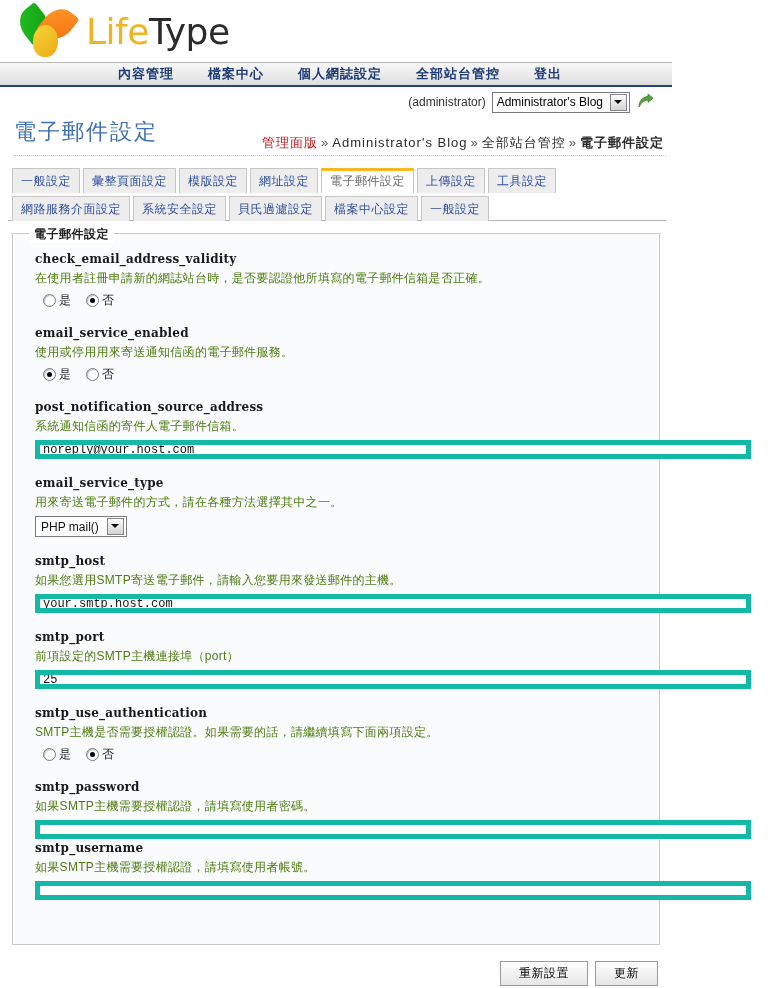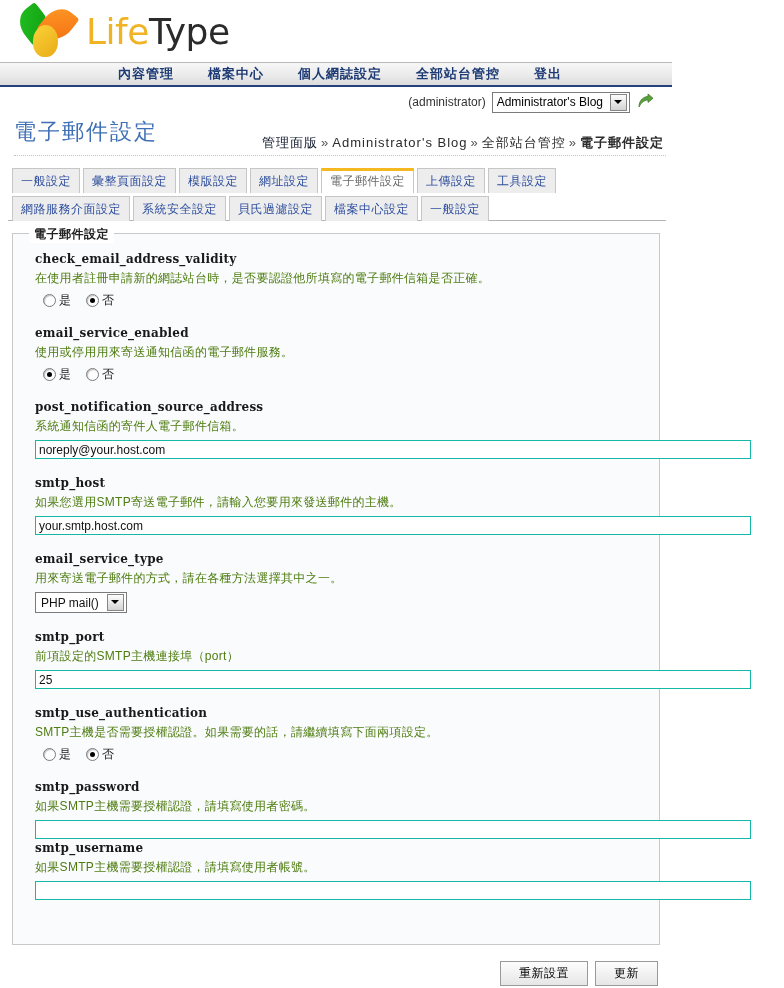--- a/index.html
+++ b/index.html
@@ -148,23 +148,23 @@
     display: inline-block; position: relative; margin-right: 3px;
     box-shadow: inset 1px 1px 1px rgba(0,0,0,.25);
   }
   .radio.checked::after {
     content: ""; position: absolute; left: 3px; top: 3px;
     width: 5px; height: 5px; border-radius: 50%; background: #000;
   }
   .radio-label { font-size: 12px; color: #222; }
   .textinput {
     width: 716px; height: 19px; box-sizing: border-box;
-    border: 1px solid #14b8a6; background: #ffffff;
+    border: 5px solid #14b8a6; background: #ffffff;
     font-size: 12px; color: #111; padding: 1px 3px;
-    font-family: Liberation Sans, sans-serif;
+    font-family: Liberation Mono, monospace;
     display: block;
   }
   .selectbox {
     display: inline-flex; align-items: center;
     border: 1px solid #7b7b7b; background: #fff;
     height: 19px; font-size: 12px; color: #111;
     padding: 0 2px 0 5px;
   }
   .selectbox .sel-val { margin-right: 8px; }
   .selectbox .arrowbox {
@@ -227,21 +227,21 @@
     <span class="goarrow">
       <svg width="18" height="18" viewBox="0 0 18 18" aria-hidden="true">
         <path d="M3 14 C3 6, 9 3.5, 12 3.5 L12 1 L17 5.2 L12 9.4 L12 7 C9.5 7, 5.5 8.5, 3 14 Z" fill="#5aa03c" stroke="#3f7a28" stroke-width="0.8" stroke-linejoin="round"></path>
       </svg>
     </span>
   </div>
 
   <div class="titlerow">
     <div class="pagetitle">電子郵件設定</div>
     <div class="breadcrumb">
-      <a href="#" style="color:#0f172a;text-decoration:none">管理面版</a><span class="sep">»</span><a href="#" style="color:#2b2b2b;text-decoration:none">Administrator's Blog</a><span class="sep">»</span><a href="#" style="color:#2b2b2b;text-decoration:none">全部站台管控</a><span class="sep">»</span><span class="cur">電子郵件設定</span>
+      <a href="#" style="color:#b91c1c;text-decoration:none">管理面版</a><span class="sep">»</span><a href="#" style="color:#2b2b2b;text-decoration:none">Administrator's Blog</a><span class="sep">»</span><a href="#" style="color:#2b2b2b;text-decoration:none">全部站台管控</a><span class="sep">»</span><span class="cur">電子郵件設定</span>
     </div>
   </div>
 
   <div class="tabs">
     <a href="#" class="tab">一般設定</a>
     <a href="#" class="tab">彙整頁面設定</a>
     <a href="#" class="tab">模版設定</a>
     <a href="#" class="tab">網址設定</a>
     <a href="#" class="tab active">電子郵件設定</a>
     <a href="#" class="tab">上傳設定</a>
@@ -287,35 +287,35 @@
         </div>
       </div>
 
       <div class="field">
         <div class="field-name">post_notification_source_address</div>
         <div class="field-desc">系統通知信函的寄件人電子郵件信箱。</div>
         <input class="textinput" type="text" value="noreply@your.host.com" style="">
       </div>
 
       <div class="field">
-        <div class="field-name">smtp_host</div>
-        <div class="field-desc">如果您選用SMTP寄送電子郵件，請輸入您要用來發送郵件的主機。</div>
-        <input class="textinput" type="text" value="your.smtp.host.com" style="">
-      </div>
-
-      <div class="field">
         <div class="field-name">email_service_type</div>
         <div class="field-desc">用來寄送電子郵件的方式，請在各種方法選擇其中之一。</div>
         <span class="selectbox">
           <span class="sel-val">PHP mail()</span>
           <span class="arrowbox"></span>
         </span>
       </div>
 
       <div class="field">
+        <div class="field-name">smtp_host</div>
+        <div class="field-desc">如果您選用SMTP寄送電子郵件，請輸入您要用來發送郵件的主機。</div>
+        <input class="textinput" type="text" value="your.smtp.host.com" style="">
+      </div>
+
+      <div class="field">
         <div class="field-name">smtp_port</div>
         <div class="field-desc">前項設定的SMTP主機連接埠（port）</div>
         <input class="textinput" type="text" value="25" style="">
       </div>
 
       <div class="field">
         <div class="field-name">smtp_use_authentication</div>
         <div class="field-desc">SMTP主機是否需要授權認證。如果需要的話，請繼續填寫下面兩項設定。</div>
         <div class="radio-row">
           <span class="opt">

